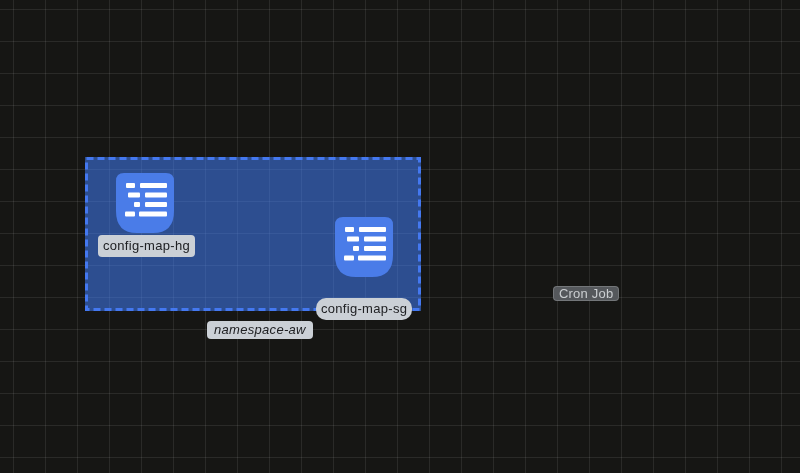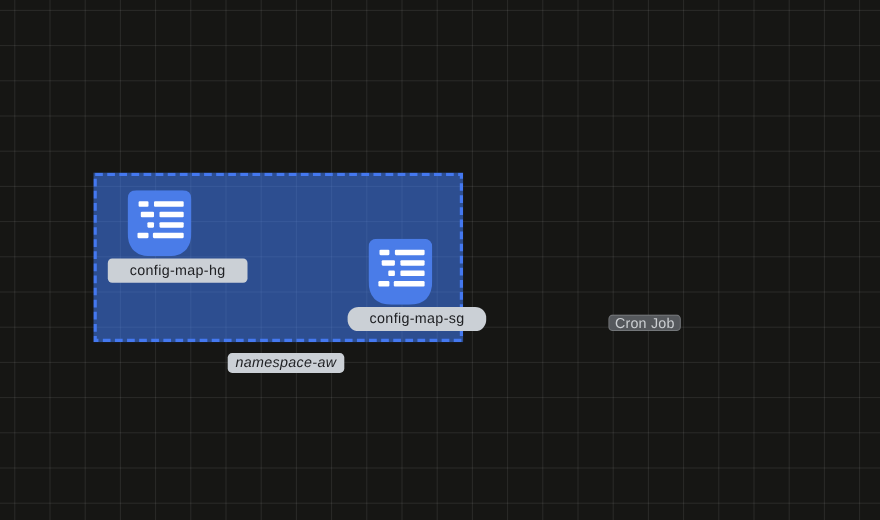--- a/index.html
+++ b/index.html
@@ -51,26 +51,26 @@
   .label-pill {
     position: absolute;
     display: inline-flex;
     align-items: center;
     justify-content: center;
     background: #cbd0d6;
     color: #202124;
     font-size: 13px;
     line-height: 16px;
     letter-spacing: 0.3px;
-    padding: 3px 20px;
+    padding: 3px 5px;
     border-radius: 4px;
     white-space: nowrap;
   }
   .pill-config-hg { left: 98px;  top: 235px; }
-  .pill-config-sg { left: 316px; top: 279px; border-radius: 10px; }
+  .pill-config-sg { left: 316px; top: 298px; border-radius: 10px; }
   .pill-namespace { left: 207px; top: 321px; padding: 1px 7px; font-style: italic; }
 
   
   .drag-chip {
     position: absolute;
     left: 553px;
     top: 286px;
     display: inline-flex;
     align-items: center;
     justify-content: center;

